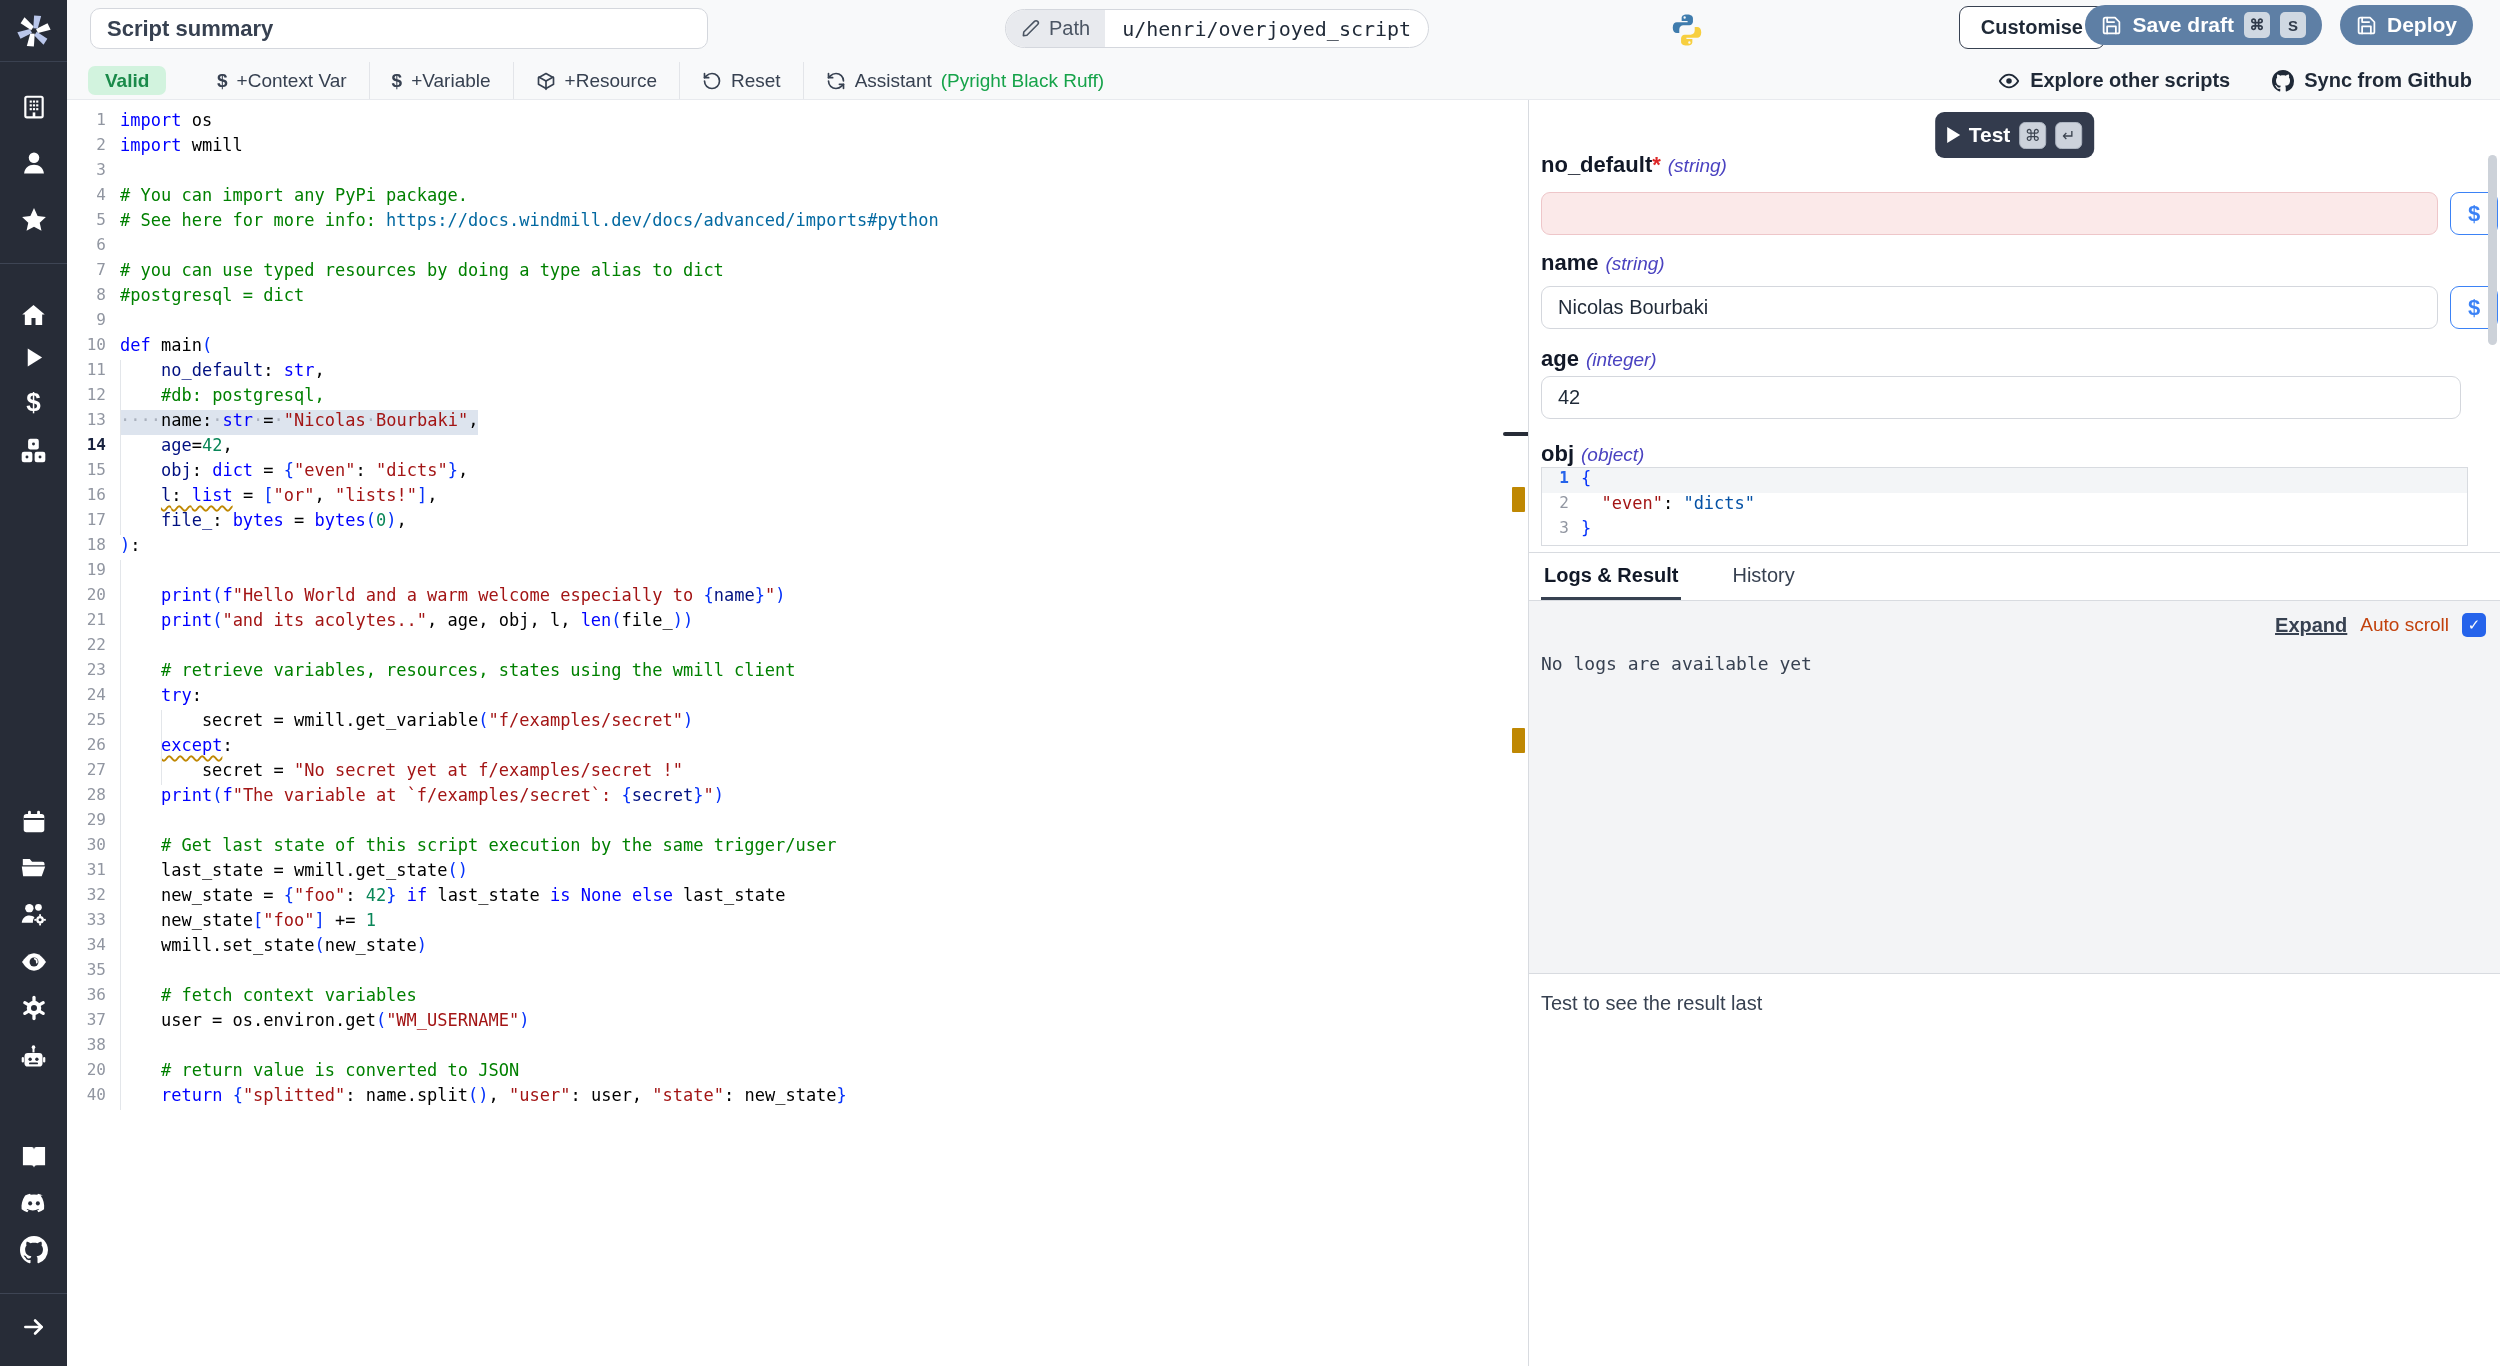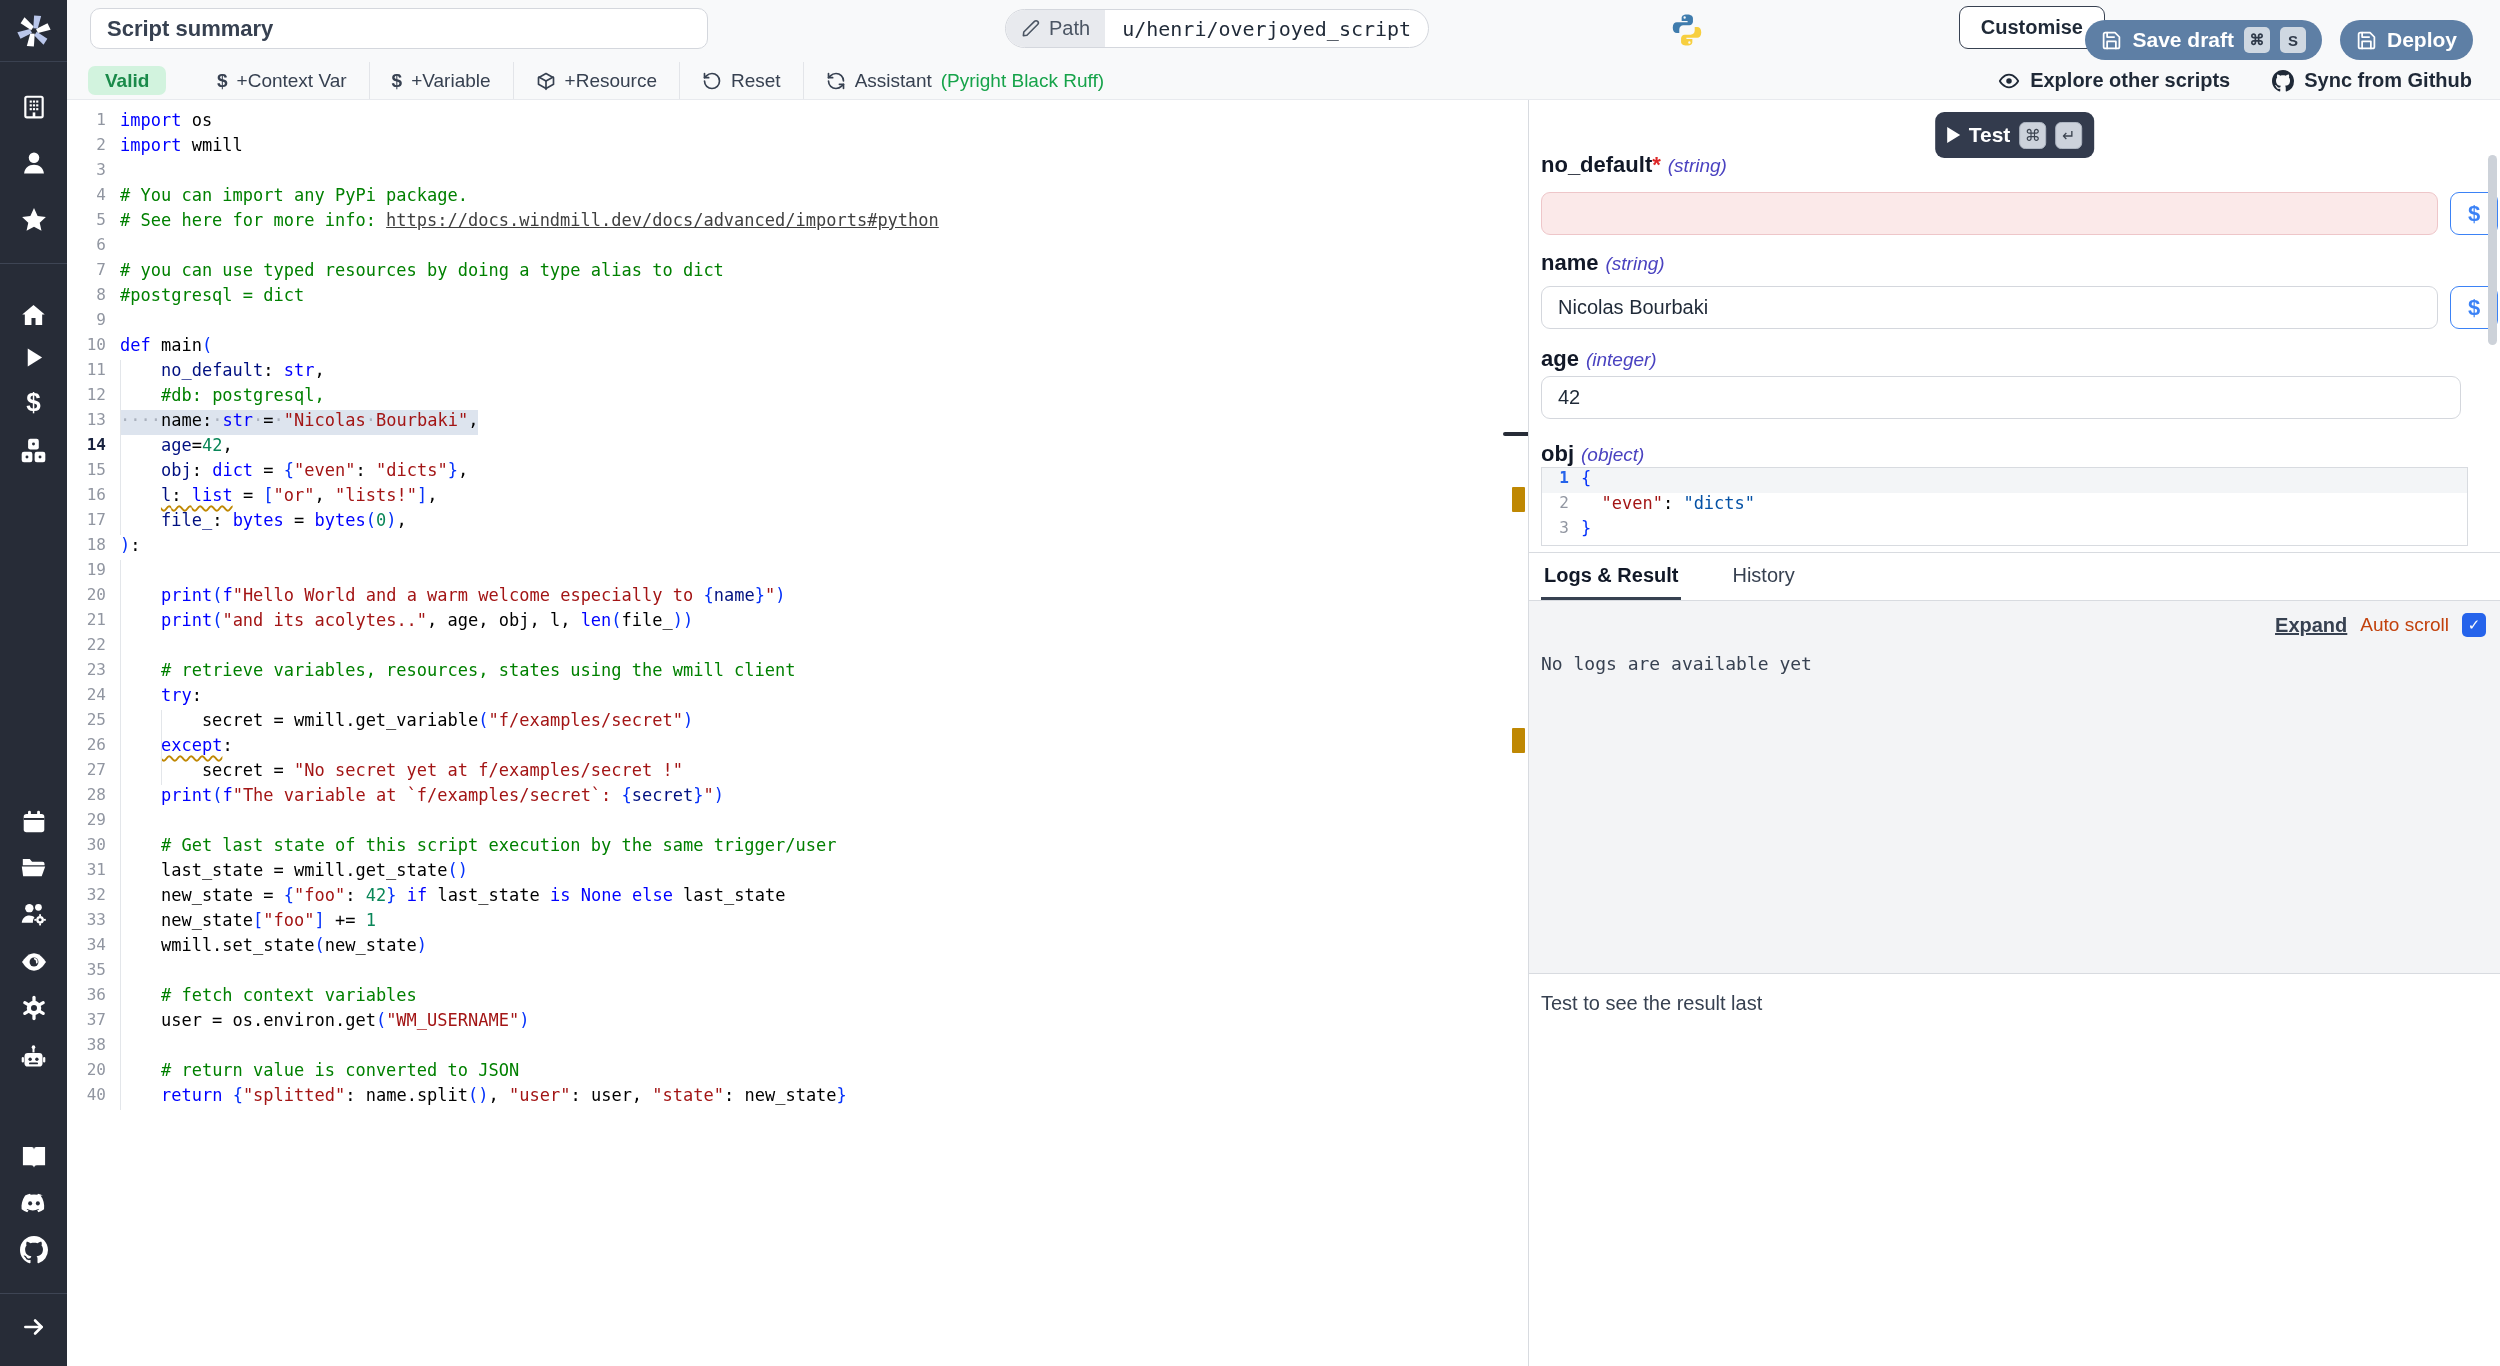--- a/index.html
+++ b/index.html
@@ -14,21 +14,21 @@
   .tbi-d { font:700 26px "Liberation Sans",sans-serif; color:#fff; }
 
   
   .topbar { position:absolute; left:67px; top:0; right:0; height:62px; background:#f8f9fa; }
   .summary-input { position:absolute; left:23px; top:8px; width:618px; height:41px; border:1px solid #d4d7dd; border-radius:10px; background:#fff; padding:0 16px; font:600 22px "Liberation Sans",sans-serif; color:#374151; outline:none; }
   .path-pill { position:absolute; left:938px; top:9px; height:39px; border:1px solid #d4d7dd; border-radius:20px; display:flex; align-items:center; overflow:hidden; background:#fff; cursor:pointer; }
   .path-left { background:#e8eaee; height:100%; display:flex; align-items:center; gap:9px; padding:0 15px; color:#4b5563; font-size:20px; font-weight:500; }
   .path-value { padding:0 17px; font:20px "DejaVu Sans Mono",monospace; color:#1f2937; }
   .py-logo { position:absolute; left:1601px; top:11px; }
   .btn-outline { position:absolute; top:6px; height:43px; border:1.5px solid #374151; border-radius:9px; background:#fff; font:600 20px "Liberation Sans",sans-serif; color:#1f2937; padding:0 21px; display:flex; align-items:center; cursor:pointer; }
-  .btn-primary { position:absolute; top:20px; height:40px; background:#5e7fa5; border:none; border-radius:21px; color:#fff; font:700 21px "Liberation Sans",sans-serif; padding:0 16px; display:flex; align-items:center; gap:10px; cursor:pointer; }
+  .btn-primary { position:absolute; top:5px; height:40px; background:#5e7fa5; border:none; border-radius:21px; color:#fff; font:700 21px "Liberation Sans",sans-serif; padding:0 16px; display:flex; align-items:center; gap:10px; cursor:pointer; }
   .chip { background:#cfd8e2; color:#2f3a4a; border-radius:5px; height:26px; min-width:26px; padding:0 5px; display:flex; align-items:center; justify-content:center; font-size:15px; font-weight:600; }
 
   
   .toolbar { position:absolute; left:67px; top:62px; right:0; height:38px; background:#f8f9fa; border-bottom:1px solid #e8eaee; }
   .valid { position:absolute; left:21px; top:4px; height:29px; padding:0 17px; background:#d2f3de; color:#1a8a4a; font-size:19px; font-weight:600; border-radius:7px; display:flex; align-items:center; }
   .tb-group { position:absolute; left:128px; top:0; height:37px; display:flex; align-items:stretch; }
   .tb-btn { display:flex; align-items:center; gap:9px; padding:0 22px; font-size:19px; font-weight:500; color:#374151; cursor:pointer; white-space:nowrap; }
   .tb-btn + .tb-btn { border-left:1px solid #e3e5e9; }
   .tb-btn .tbd { font:600 19px "Liberation Sans",sans-serif; color:#374151; }
   .tb-suffix { color:#16a34a; }
@@ -39,21 +39,21 @@
   .editor { position:absolute; left:67px; top:100px; width:1461px; bottom:0; background:#fff; overflow:hidden; }
   .code { position:absolute; left:0; top:10px; right:0; }
   .cl { display:flex; height:25px; line-height:25px; font:17px "DejaVu Sans Mono",monospace; white-space:pre; }
   .ln { flex:0 0 39px; text-align:right; color:#9196a1; font-size:16px; }
   .ln.act { color:#18223f; font-weight:700; }
   .ct { margin-left:14px; }
   .sel { background:#dde4ee; }
   .tk-kw { color:#0000ff; } .tk-ty { color:#0000ff; } .tk-st { color:#a31515; }
   .tk-nm { color:#098658; } .tk-cm { color:#008000; } .tk-tx { color:#000; }
   .tk-pr { color:#001080; } .tk-br { color:#0431fa; } .tk-ws { color:#aab1bd; }
-  .tk-lk { color:#404040; text-decoration:underline; }
+  .tk-lk { color:#0369a1; }
   .tk-jk { color:#a31515; } .tk-jv { color:#0451a5; }
   .tk-sq { text-decoration:underline wavy #bf8803; text-decoration-thickness:1.5px; text-underline-offset:4px; text-decoration-skip-ink:none; }
   .guide { position:absolute; width:1px; background:#e3e6ea; }
   .mark { position:absolute; left:1445px; width:13px; height:25px; background:#bf8803; border-radius:1px; }
   .drag { position:absolute; left:1436px; top:332px; width:27px; height:4px; background:#272c37; border-radius:2px; cursor:row-resize; }
   .vsplit { position:absolute; left:1528px; top:100px; bottom:0; width:1px; background:#d8dbe0; cursor:col-resize; }
 
   
   .rpanel { position:absolute; left:1529px; top:100px; right:0; bottom:0; background:#fff; }
   .test-btn { position:absolute; left:50%; transform:translateX(-50%); top:12px; height:46px; background:#333b4d; border:none; border-radius:9px; display:flex; align-items:center; gap:9px; padding:0 12px; color:#fff; cursor:pointer; }

